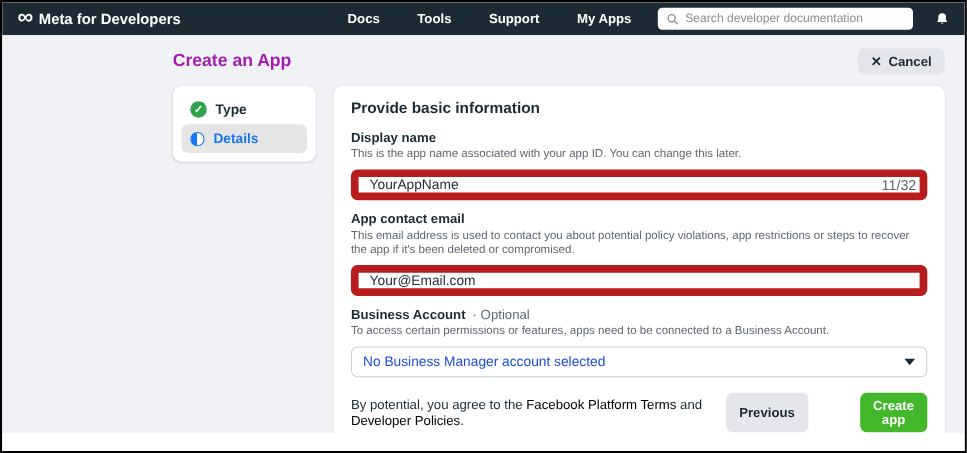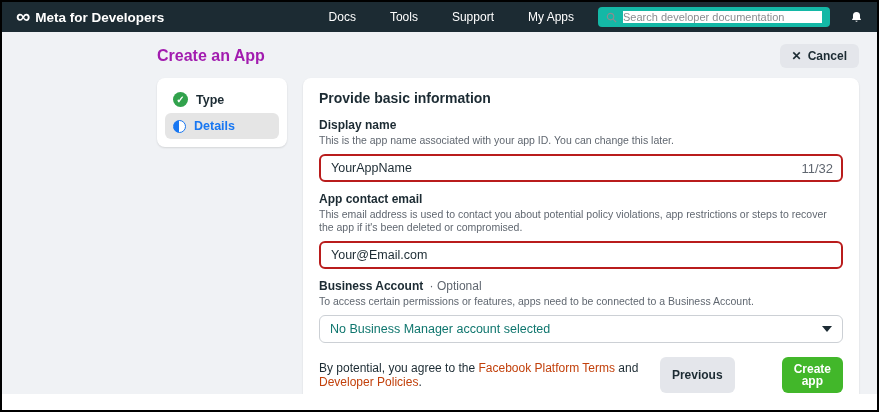--- a/index.html
+++ b/index.html
@@ -6,22 +6,22 @@
   html,body { font-family:"Liberation Sans", sans-serif; background:#fff; }
 
   .screen { width:879px; height:412px; border:2px solid #000; display:flex; flex-direction:column; background:#fff; overflow:hidden; }
 
   
   .navbar { height:30px; background:#1c2b33; display:flex; align-items:center; padding:0 14px; flex:0 0 auto; color:#fff; }
   .brand { display:flex; align-items:center; gap:5px; cursor:pointer; }
   .logo { font-size:20px; font-weight:bold; line-height:1; margin-top:-2px; }
   .brand-text { font-size:13.5px; font-weight:700; }
   .nav-links { display:flex; gap:34px; margin-left:auto; margin-right:24px; }
-  .nav-link { color:#fff; font-size:12px; font-weight:400; text-decoration:none; cursor:pointer; }
-  .search { background:#14b8a6; border-radius:4px; display:flex; align-items:center; gap:6px; height:20px; width:232px; padding:0 8px; margin-right:20px; }
+  .nav-link { color:#fff; font-size:12px; font-weight:700; text-decoration:none; cursor:pointer; }
+  .search { background:#ffffff; border-radius:4px; display:flex; align-items:center; gap:6px; height:20px; width:232px; padding:0 8px; margin-right:20px; }
   .search input { border:none; outline:none; font-size:11px; flex:1; color:#1c2b33; font-family:inherit; min-width:0; }
   .search input::placeholder { color:#8a8d91; }
   .bell { display:flex; align-items:center; cursor:pointer; }
 
   
   .page { flex:1; background:#f0f2f5; padding:12px 18px 0 155px; overflow:hidden; }
   .page-header { display:flex; align-items:center; justify-content:space-between; margin-bottom:10px; }
   h1 { font-size:16px; color:#a21caf; font-weight:700; }
 
   .btn { border:none; border-radius:6px; font-size:12px; font-weight:600; cursor:pointer; padding:6px 12px; display:inline-flex; align-items:center; gap:6px; font-family:inherit; line-height:1; }
@@ -38,28 +38,28 @@
   .half-circle { width:13px; height:13px; border-radius:50%; border:1.5px solid #1877f2; background:linear-gradient(90deg,#1877f2 50%,#fff 50%); flex:0 0 auto; }
 
   
   .form-card { background:#fff; border-radius:8px; box-shadow:0 1px 2px rgba(0,0,0,.12); padding:12px 16px 14px; flex:1; }
   h2 { font-size:14px; color:#1c2b33; font-weight:700; margin-bottom:12px; }
   .field { margin-bottom:10px; }
   .label { font-size:12px; font-weight:700; color:#1c2b33; }
   .label .optional { color:#606770; font-weight:400; margin-left:3px; }
   .helper { font-size:10.5px; color:#606770; margin-top:2px; line-height:1.3; }
   .input-wrap { position:relative; margin-top:6px; }
-  input.text { width:100%; height:28px; border:2px solid #b91c1c; border-radius:6px; padding:0 10px; font-size:12.5px; color:#1c2b33; font-family:inherit; outline:none; background:#fff; }
+  input.text { width:100%; height:28px; border:7px solid #b91c1c; border-radius:6px; padding:0 10px; font-size:12.5px; color:#1c2b33; font-family:inherit; outline:none; background:#fff; }
   input.text.with-counter { padding-right:50px; }
   .counter { position:absolute; right:10px; top:50%; transform:translateY(-50%); font-size:13px; color:#606770; }
-  .dropdown { margin-top:6px; height:28px; border:1px solid #ccd0d5; border-radius:6px; display:flex; align-items:center; justify-content:space-between; padding:0 10px; font-size:12.5px; color:#0f766e; cursor:pointer; background:#fff; }
+  .dropdown { margin-top:6px; height:28px; border:1px solid #ccd0d5; border-radius:6px; display:flex; align-items:center; justify-content:space-between; padding:0 10px; font-size:12.5px; color:#1d4ed8; cursor:pointer; background:#fff; }
 
   .form-footer { display:flex; align-items:center; margin-top:14px; }
   .agreement { font-size:12px; color:#1c2b33; }
-  .agreement a { color:#c2410c; text-decoration:none; cursor:pointer; }
+  .agreement a { color:#000000; text-decoration:none; cursor:pointer; }
   .footer-buttons { margin-left:auto; display:flex; gap:8px; }
 
   .bottom-strip { height:16px; background:#fff; flex:0 0 auto; }
 </style>
 </head>
 <body>
 
 <div class="screen">
 
   <header class="navbar">

